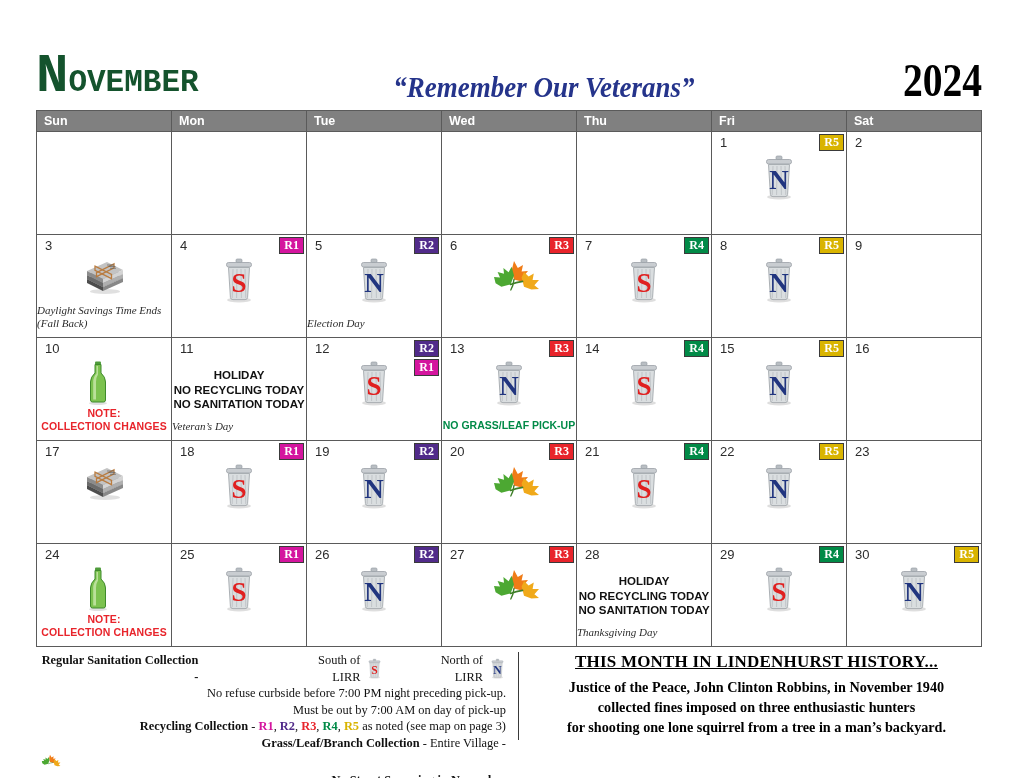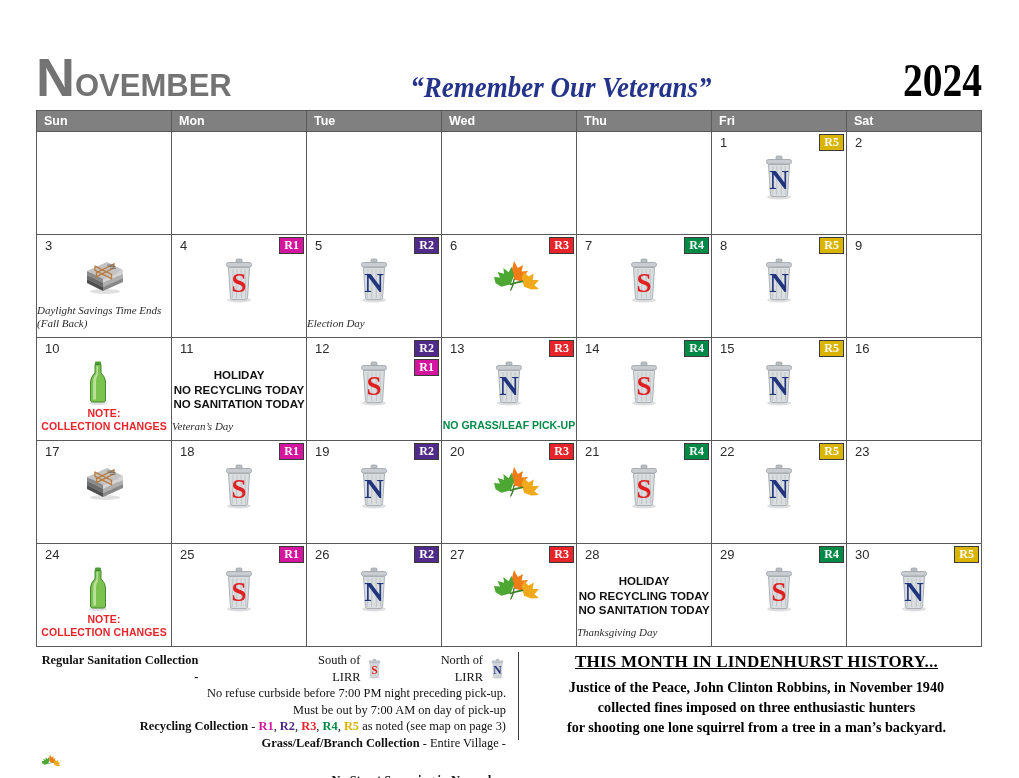--- a/index.html
+++ b/index.html
@@ -10,22 +10,22 @@
     overflow: hidden;
   }
   .page { position: relative; width: 1019px; height: 778px; padding: 0; }
 
   
   .masthead {
     position: absolute; left: 36px; top: 46px; width: 946px; height: 58px;
     display: flex; align-items: flex-end; justify-content: space-between;
   }
   .month-name {
-    font-family: Liberation Sans, sans-serif;
-    font-weight: 700; color: #737373;
+    font-family: Liberation Mono, monospace;
+    font-weight: 700; color: #14532d;
     font-size: 44px; line-height: 1; letter-spacing: 0px;
     font-variant: small-caps;
   }
   .month-name .cap { font-size: 54px; }
   .headline {
     font-family: "Liberation Serif", serif;
     font-style: italic; font-weight: 700;
     color: #25348B; font-size: 29px; line-height: 1;
     transform: scaleX(0.93); transform-origin: center bottom;
     white-space: nowrap; padding-bottom: 2px;

